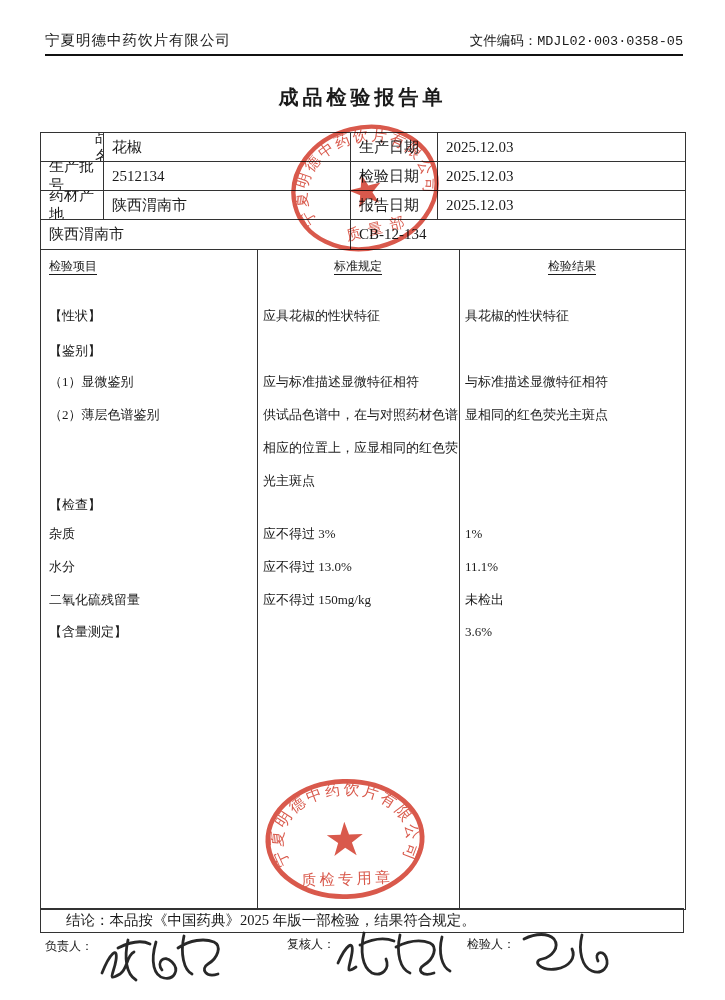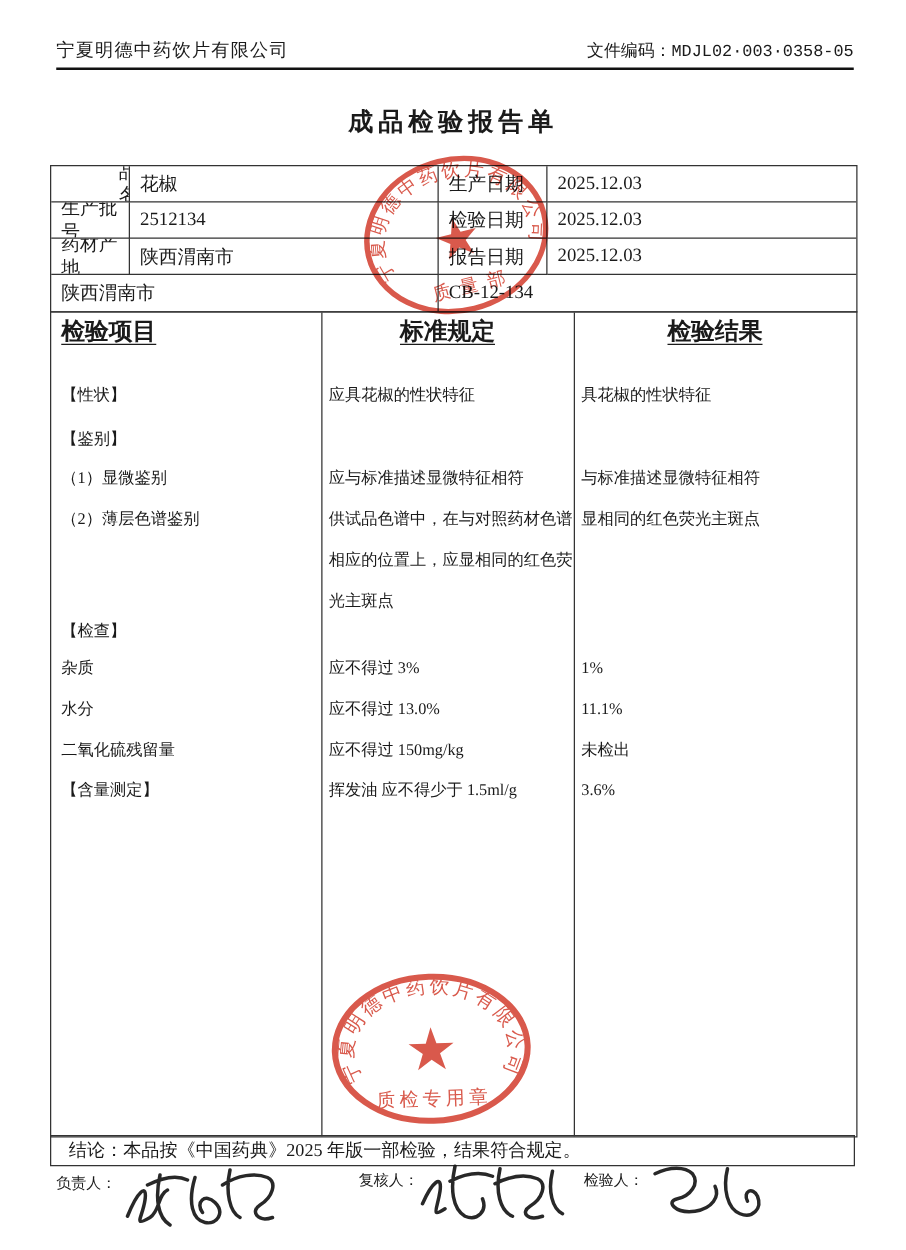--- a/index.html
+++ b/index.html
@@ -33,25 +33,25 @@
   .info .c.nb{border-bottom:none;}
   .info .span2{grid-column:span 2;}
   .jlabel{display:inline-block;width:46px;text-align:justify;text-align-last:justify;text-justify:inter-character;margin-left:46px;}
   
   .main{
     left:40px;top:249px;width:644px;height:659px;border:1px solid var(--border);
     font-size:13px;
   }
   .vdiv{position:absolute;top:0;width:0;height:659px;border-left:1px solid var(--border);}
   .t{position:absolute;white-space:nowrap;line-height:20px;}
-  .colhead{text-decoration:underline;text-underline-offset:4px;font-size:19px;font-weight:bold;}
+  .colhead{text-decoration:underline;text-underline-offset:4px;font-size:12px;}
   .ctr{text-align:center;white-space:nowrap;}
   
   .conc{left:40px;top:908px;width:644px;height:25px;border:1px solid var(--border);
-    display:flex;align-items:center;padding-left:14px;box-sizing:border-box;font-size:14.5px;}
+    display:flex;align-items:center;padding-left:25px;box-sizing:border-box;font-size:14.5px;}
   .sigl{font-size:12px;}
   
   .stamp{mix-blend-mode:multiply;opacity:.85;}
   .stamp-line{stroke:var(--stamp-red);fill:none;}
   .stamp-text{fill:var(--stamp-red);font-family:"Liberation Serif","DejaVu Serif",serif;}
   .sig path{stroke:#161616;fill:none;stroke-linecap:round;stroke-linejoin:round;opacity:.92;}
 </style>
 </head>
 <body>
 
@@ -117,21 +117,20 @@
 
     <span class="t" style="left:8px;top:307px">水分</span>
     <span class="t" style="left:222px;top:307px">应不得过 13.0%</span>
     <span class="t" style="left:424px;top:307px">11.1%</span>
 
     <span class="t" style="left:8px;top:340px">二氧化硫残留量</span>
     <span class="t" style="left:222px;top:340px">应不得过 150mg/kg</span>
     <span class="t" style="left:424px;top:340px">未检出</span>
 
     <span class="t" style="left:8px;top:372px">【含量测定】</span>
-    <span class="t" style="left:222px;top:372px">挥发油 应不得少于 1.5ml/g</span>
     <span class="t" style="left:424px;top:372px">3.6%</span>
   </div>
 
   <div class="abs conc">
     <span>结论：本品按《中国药典》2025 年版一部检验，结果符合规定。</span>
   </div>
 
   <span class="abs sigl" style="left:45px;top:938px">负责人：</span>
   <span class="abs sigl" style="left:287px;top:936px">复核人：</span>
   <span class="abs sigl" style="left:467px;top:936px">检验人：</span>

